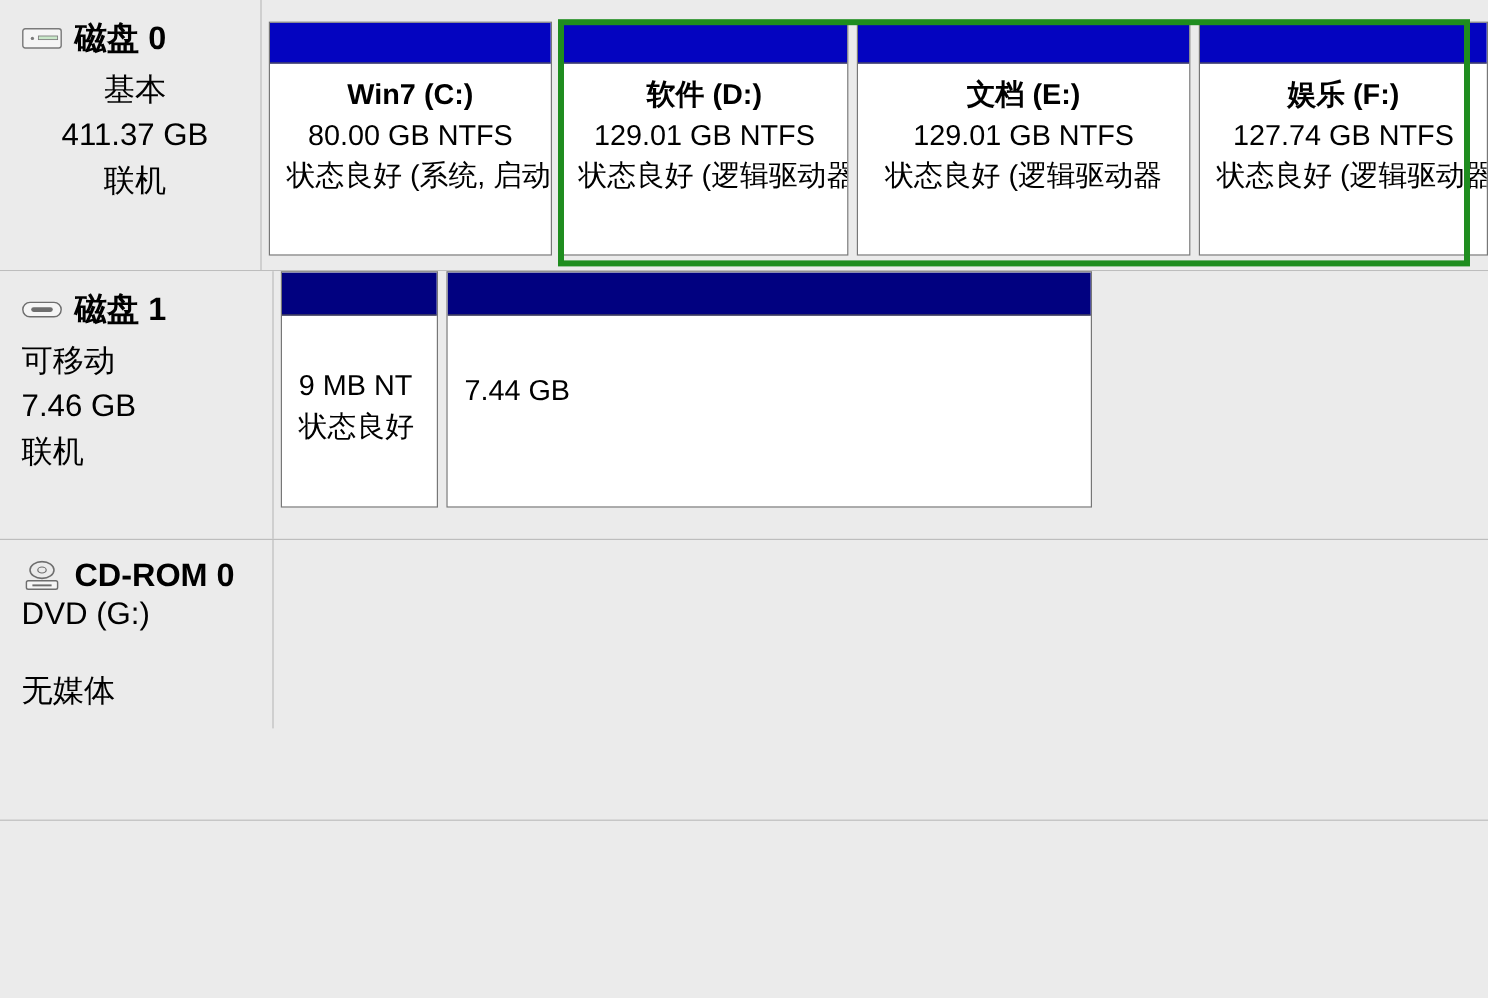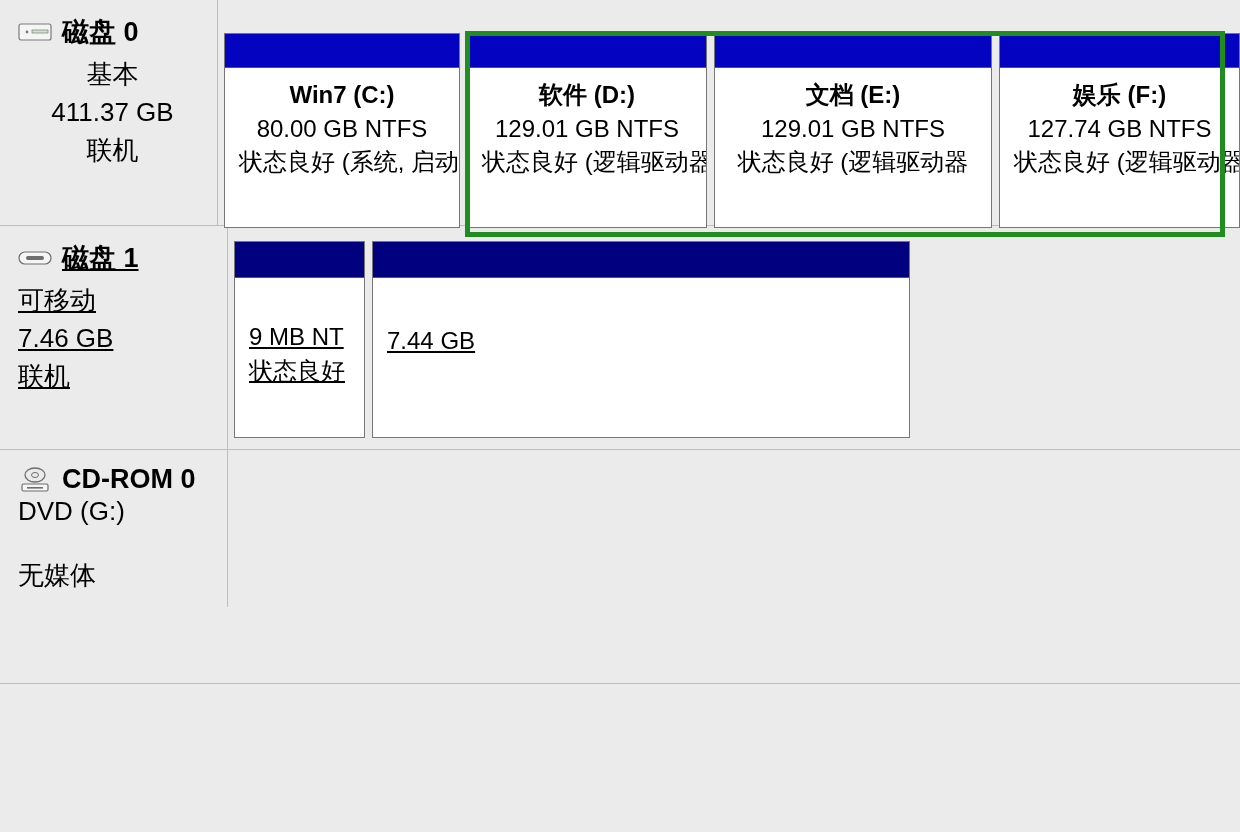--- a/index.html
+++ b/index.html
@@ -34,21 +34,20 @@
     .side .info-line {
       font-size: 26px;
       font-weight: 400;
       margin-top: 1px;
     }
     .icon { display:inline-flex; align-items:center; justify-content:center; }
     .icon svg { display:block; }
     .area {
       flex: 1;
       position: relative;
-      margin-top: 15px;
     }
     
     .row-disk0 { height: 226px; text-align: center; }
     .row-disk0 .area { padding: 18px 0 0 6px; }
     .part-group {
       display: flex;
       height: 195px;
     }
     .part {
       background: #fff;
@@ -74,21 +73,21 @@
       overflow: hidden;
       white-space: nowrap;
     }
     .part .body .pname { font-weight: 600; }
     .green-frame {
       position: absolute;
       border: 5px solid #1f8d1f;
       pointer-events: none;
     }
     
-    .row-disk1 { height: 224px; text-decoration: underline; }
+    .row-disk1 { height: 224px; }
     .row-disk1 .area { padding: 0 0 0 6px; display:flex; align-items:flex-start; }
     .row-disk1 .part-group { height: 197px; }
     .row-disk1 .part .header { height: 36px; }
     .row-disk1 .part .body { padding-top: 42px; }
     .part1a .body { padding-top: 42px; }
     
     .row-cdrom { height: 234px; flex-direction: column; }
     .row-cdrom .side { gap: 0; }
     .row-cdrom .side .title-line { margin-bottom: 0; }
     .spacer { height: 30px; }

